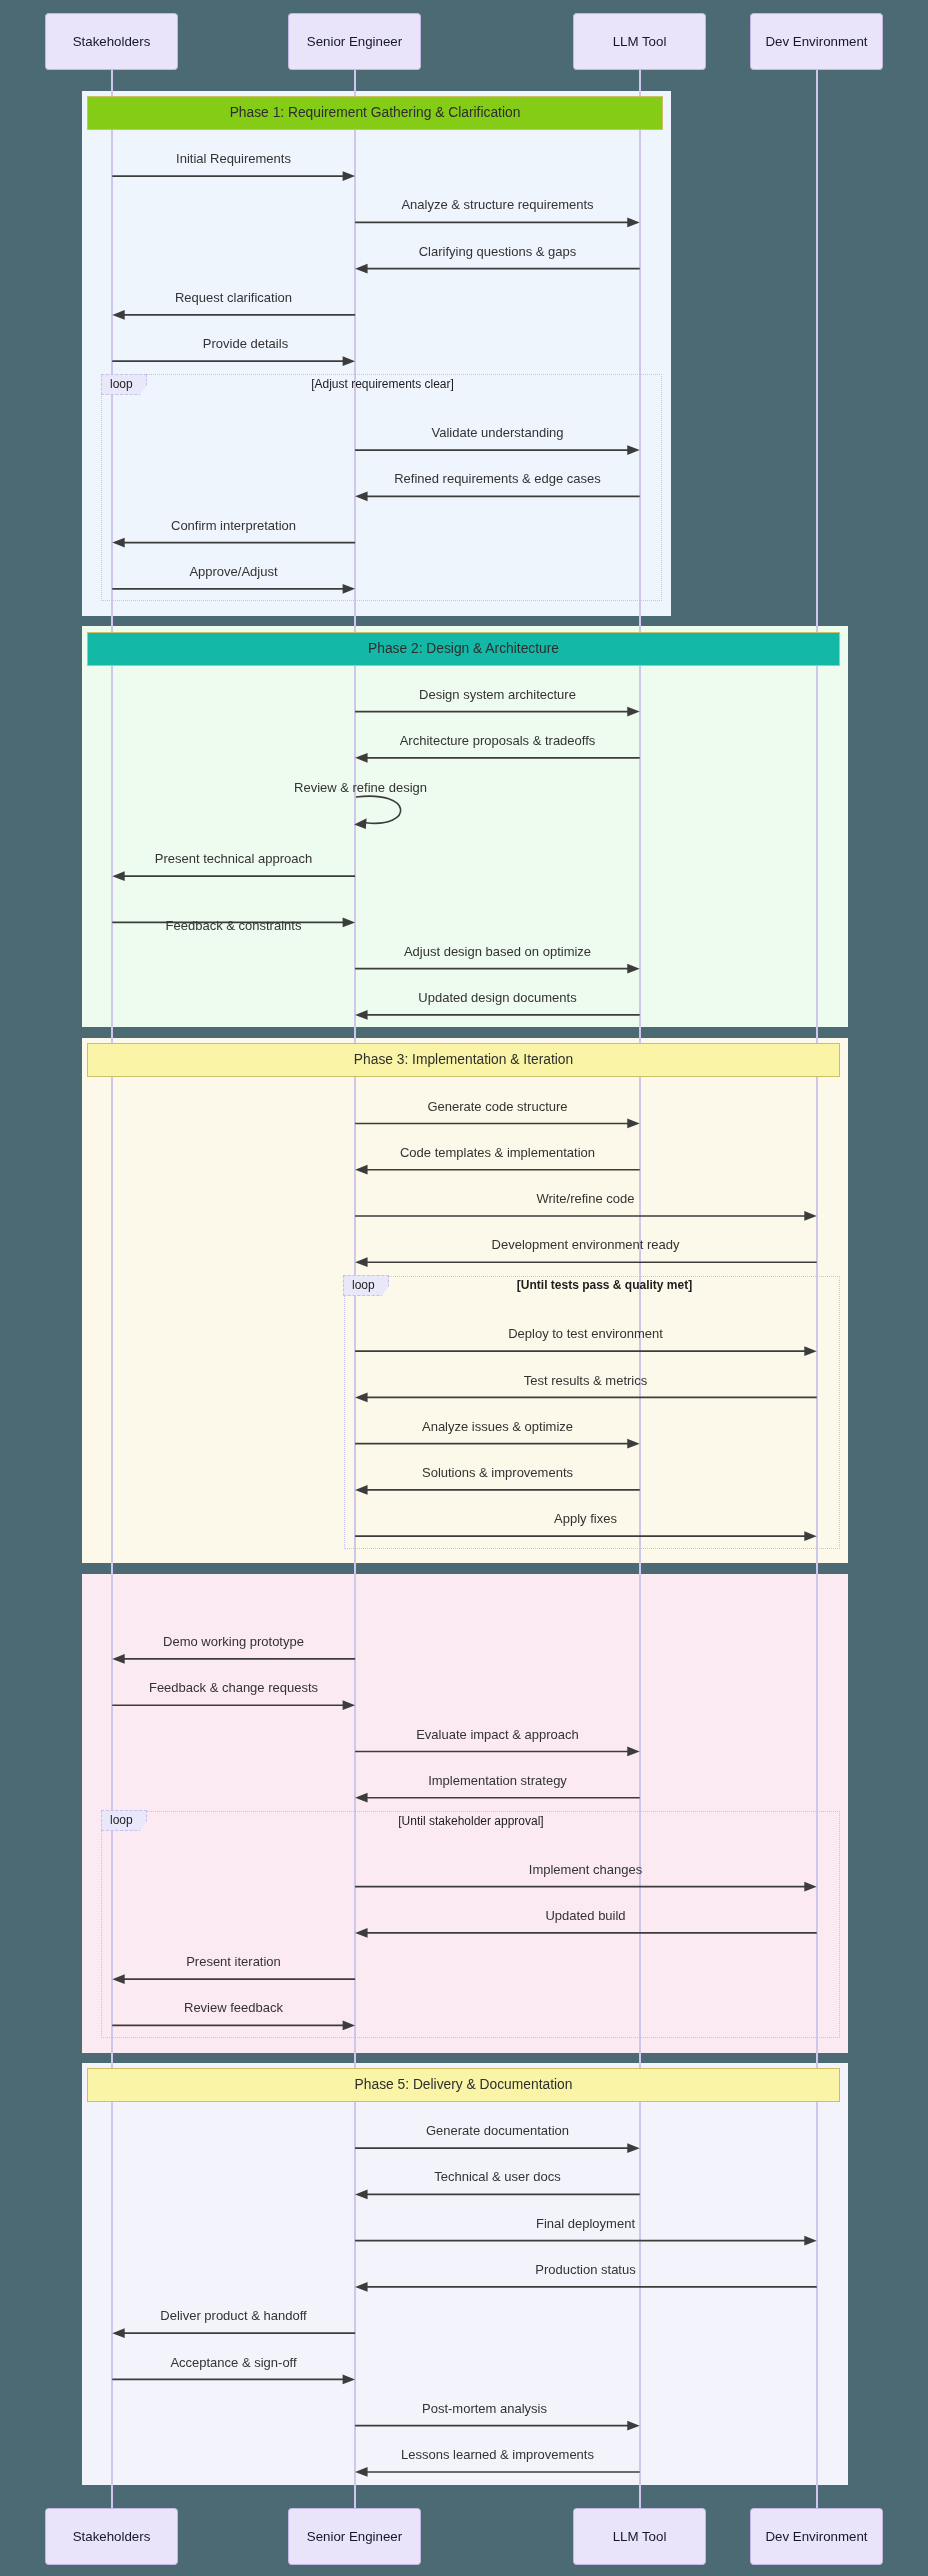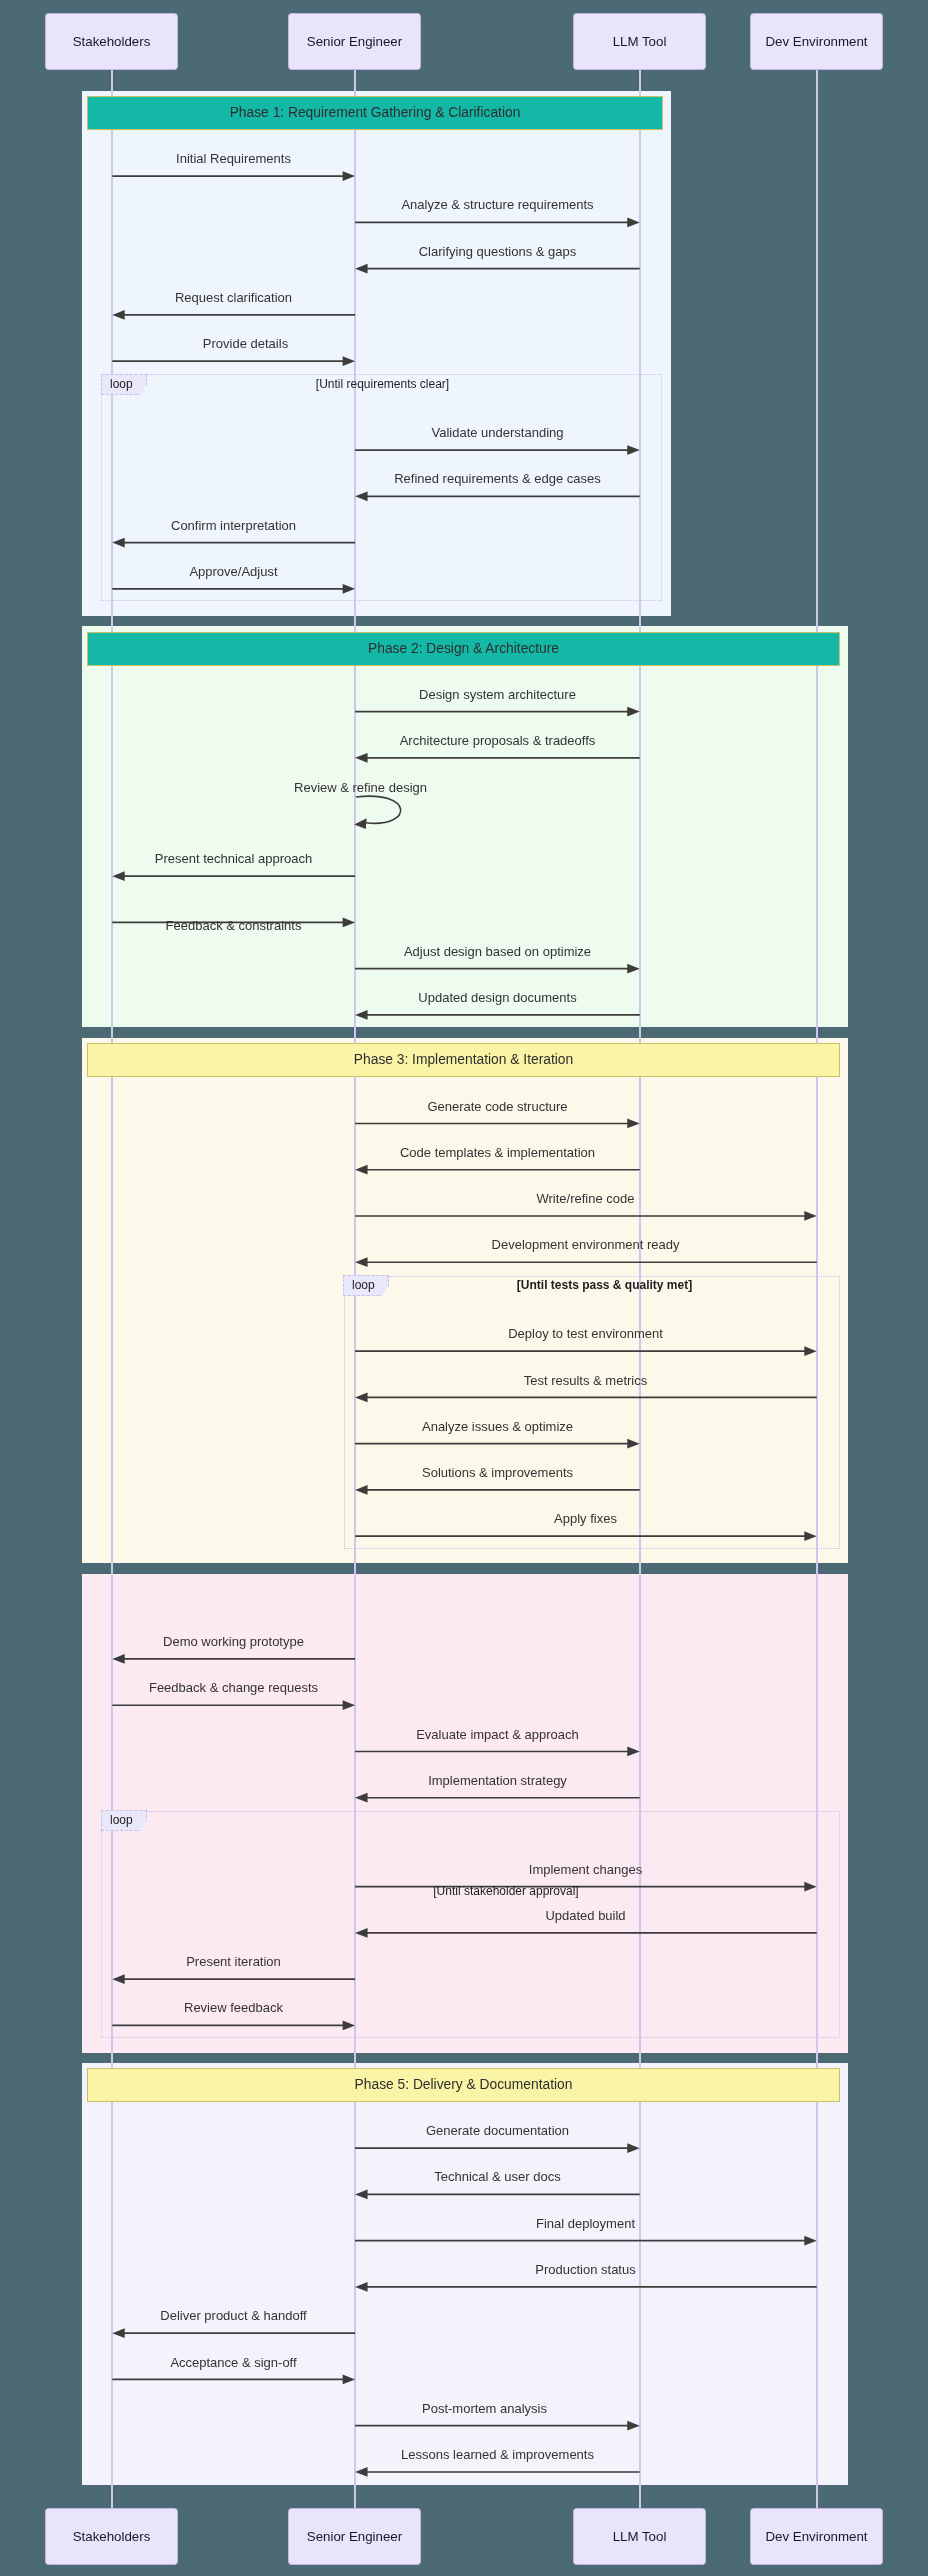--- a/index.html
+++ b/index.html
@@ -34,28 +34,28 @@
     border-radius:3.6px;display:flex;align-items:center;justify-content:center;
     font-size:13.3px;color:#16162e;
   }
   svg.overlay{position:absolute;left:0;top:0;z-index:4;pointer-events:none;}
 </style>
 </head>
 <body>
 
 <div id="stage" class="stage" style="background: rgb(76, 106, 116);">
     <div class="phase-rect" style="left: 82px; top: 91px; width: 589px; background: rgb(239, 245, 253); height: 525px;"></div>
-    <div class="phase-bar" style="left: 87px; top: 96px; width: 576px; height: 34px; line-height: 32px; background: #14b8a6; border: 1.3px solid rgb(203, 192, 104);">Phase 1: Requirement Gathering &amp; Clarification</div>
+    <div class="phase-bar" style="left: 87px; top: 96px; width: 576px; height: 34px; line-height: 32px; background: #84cc16; border: 1.3px solid rgb(203, 192, 104);">Phase 1: Requirement Gathering &amp; Clarification</div>
     <div class="msg-label" style="left: 29px; width: 409px; top: 151px;">Initial Requirements</div>
     <div class="msg-label" style="left: 293px; width: 409px; top: 197px;">Analyze &amp; structure requirements</div>
     <div class="msg-label" style="left: 293px; width: 409px; top: 244px;">Clarifying questions &amp; gaps</div>
     <div class="msg-label" style="left: 29px; width: 409px; top: 290px;">Request clarification</div>
     <div class="msg-label" style="left: 41px; width: 409px; top: 336px;">Provide details</div>
     <div class="loop-tab" style="left: 101px; top: 374px; background: rgb(232, 232, 250);">loop</div>
-    <div class="loop-cond" style="left: 101px; width: 563px; top: 377px;">[Until requirements clear]</div>
+    <div class="loop-cond" style="left: 101px; width: 563px; top: 377px;">[Adjust requirements clear]</div>
     <div class="msg-label" style="left: 293px; width: 409px; top: 425px;">Validate understanding</div>
     <div class="msg-label" style="left: 293px; width: 409px; top: 471px;">Refined requirements &amp; edge cases</div>
     <div class="msg-label" style="left: 29px; width: 409px; top: 518px;">Confirm interpretation</div>
     <div class="msg-label" style="left: 29px; width: 409px; top: 564px;">Approve/Adjust</div>
     <div class="loop-box" style="left: 101px; top: 374px; width: 559px; height: 225px;"></div>
     <div class="phase-rect" style="left: 82px; top: 626px; width: 766px; background: rgb(238, 251, 239); height: 401px;"></div>
     <div class="phase-bar" style="left: 87px; top: 632px; width: 753px; height: 34px; line-height: 32px; background: #14b8a6; border: 1.3px solid rgb(203, 192, 104);">Phase 2: Design &amp; Architecture</div>
     <div class="msg-label" style="left: 293px; width: 409px; top: 687px;">Design system architecture</div>
     <div class="msg-label" style="left: 293px; width: 409px; top: 733px;">Architecture proposals &amp; tradeoffs</div>
     <div class="msg-label" style="left: 156px; width: 409px; top: 780px;">Review &amp; refine design</div>
@@ -76,21 +76,21 @@
     <div class="msg-label" style="left: 293px; width: 409px; top: 1419px;">Analyze issues &amp; optimize</div>
     <div class="msg-label" style="left: 293px; width: 409px; top: 1465px;">Solutions &amp; improvements</div>
     <div class="msg-label" style="left: 381px; width: 409px; top: 1511px;">Apply fixes</div>
     <div class="loop-box" style="left: 344px; top: 1276px; width: 494px; height: 271px;"></div>
     <div class="phase-rect" style="left: 82px; top: 1574px; width: 766px; background: rgb(252, 234, 243); height: 479px;"></div>
     <div class="msg-label" style="left: 29px; width: 409px; top: 1634px;">Demo working prototype</div>
     <div class="msg-label" style="left: 29px; width: 409px; top: 1680px;">Feedback &amp; change requests</div>
     <div class="msg-label" style="left: 293px; width: 409px; top: 1727px;">Evaluate impact &amp; approach</div>
     <div class="msg-label" style="left: 293px; width: 409px; top: 1773px;">Implementation strategy</div>
     <div class="loop-tab" style="left: 101px; top: 1810px; background: rgb(232, 232, 250);">loop</div>
-    <div class="loop-cond" style="left: 101px; width: 740px; top: 1884px; margin-left: 35px;">[Until stakeholder approval]</div>
+    <div class="loop-cond" style="left: 101px; width: 740px; top: 1814px;">[Until stakeholder approval]</div>
     <div class="msg-label" style="left: 381px; width: 409px; top: 1862px;">Implement changes</div>
     <div class="msg-label" style="left: 381px; width: 409px; top: 1908px;">Updated build</div>
     <div class="msg-label" style="left: 29px; width: 409px; top: 1954px;">Present iteration</div>
     <div class="msg-label" style="left: 29px; width: 409px; top: 2000px;">Review feedback</div>
     <div class="loop-box" style="left: 101px; top: 1811px; width: 737px; height: 225px;"></div>
     <div class="phase-rect" style="left: 82px; top: 2063px; width: 766px; background: rgb(243, 243, 252); height: 422px;"></div>
     <div class="phase-bar" style="left: 87px; top: 2068px; width: 753px; height: 34px; line-height: 32px; background: rgb(250, 244, 166); border: 1.3px solid rgb(203, 192, 104);">Phase 5: Delivery &amp; Documentation</div>
     <div class="msg-label" style="left: 293px; width: 409px; top: 2123px;">Generate documentation</div>
     <div class="msg-label" style="left: 293px; width: 409px; top: 2169px;">Technical &amp; user docs</div>
     <div class="msg-label" style="left: 381px; width: 409px; top: 2216px;">Final deployment</div>

